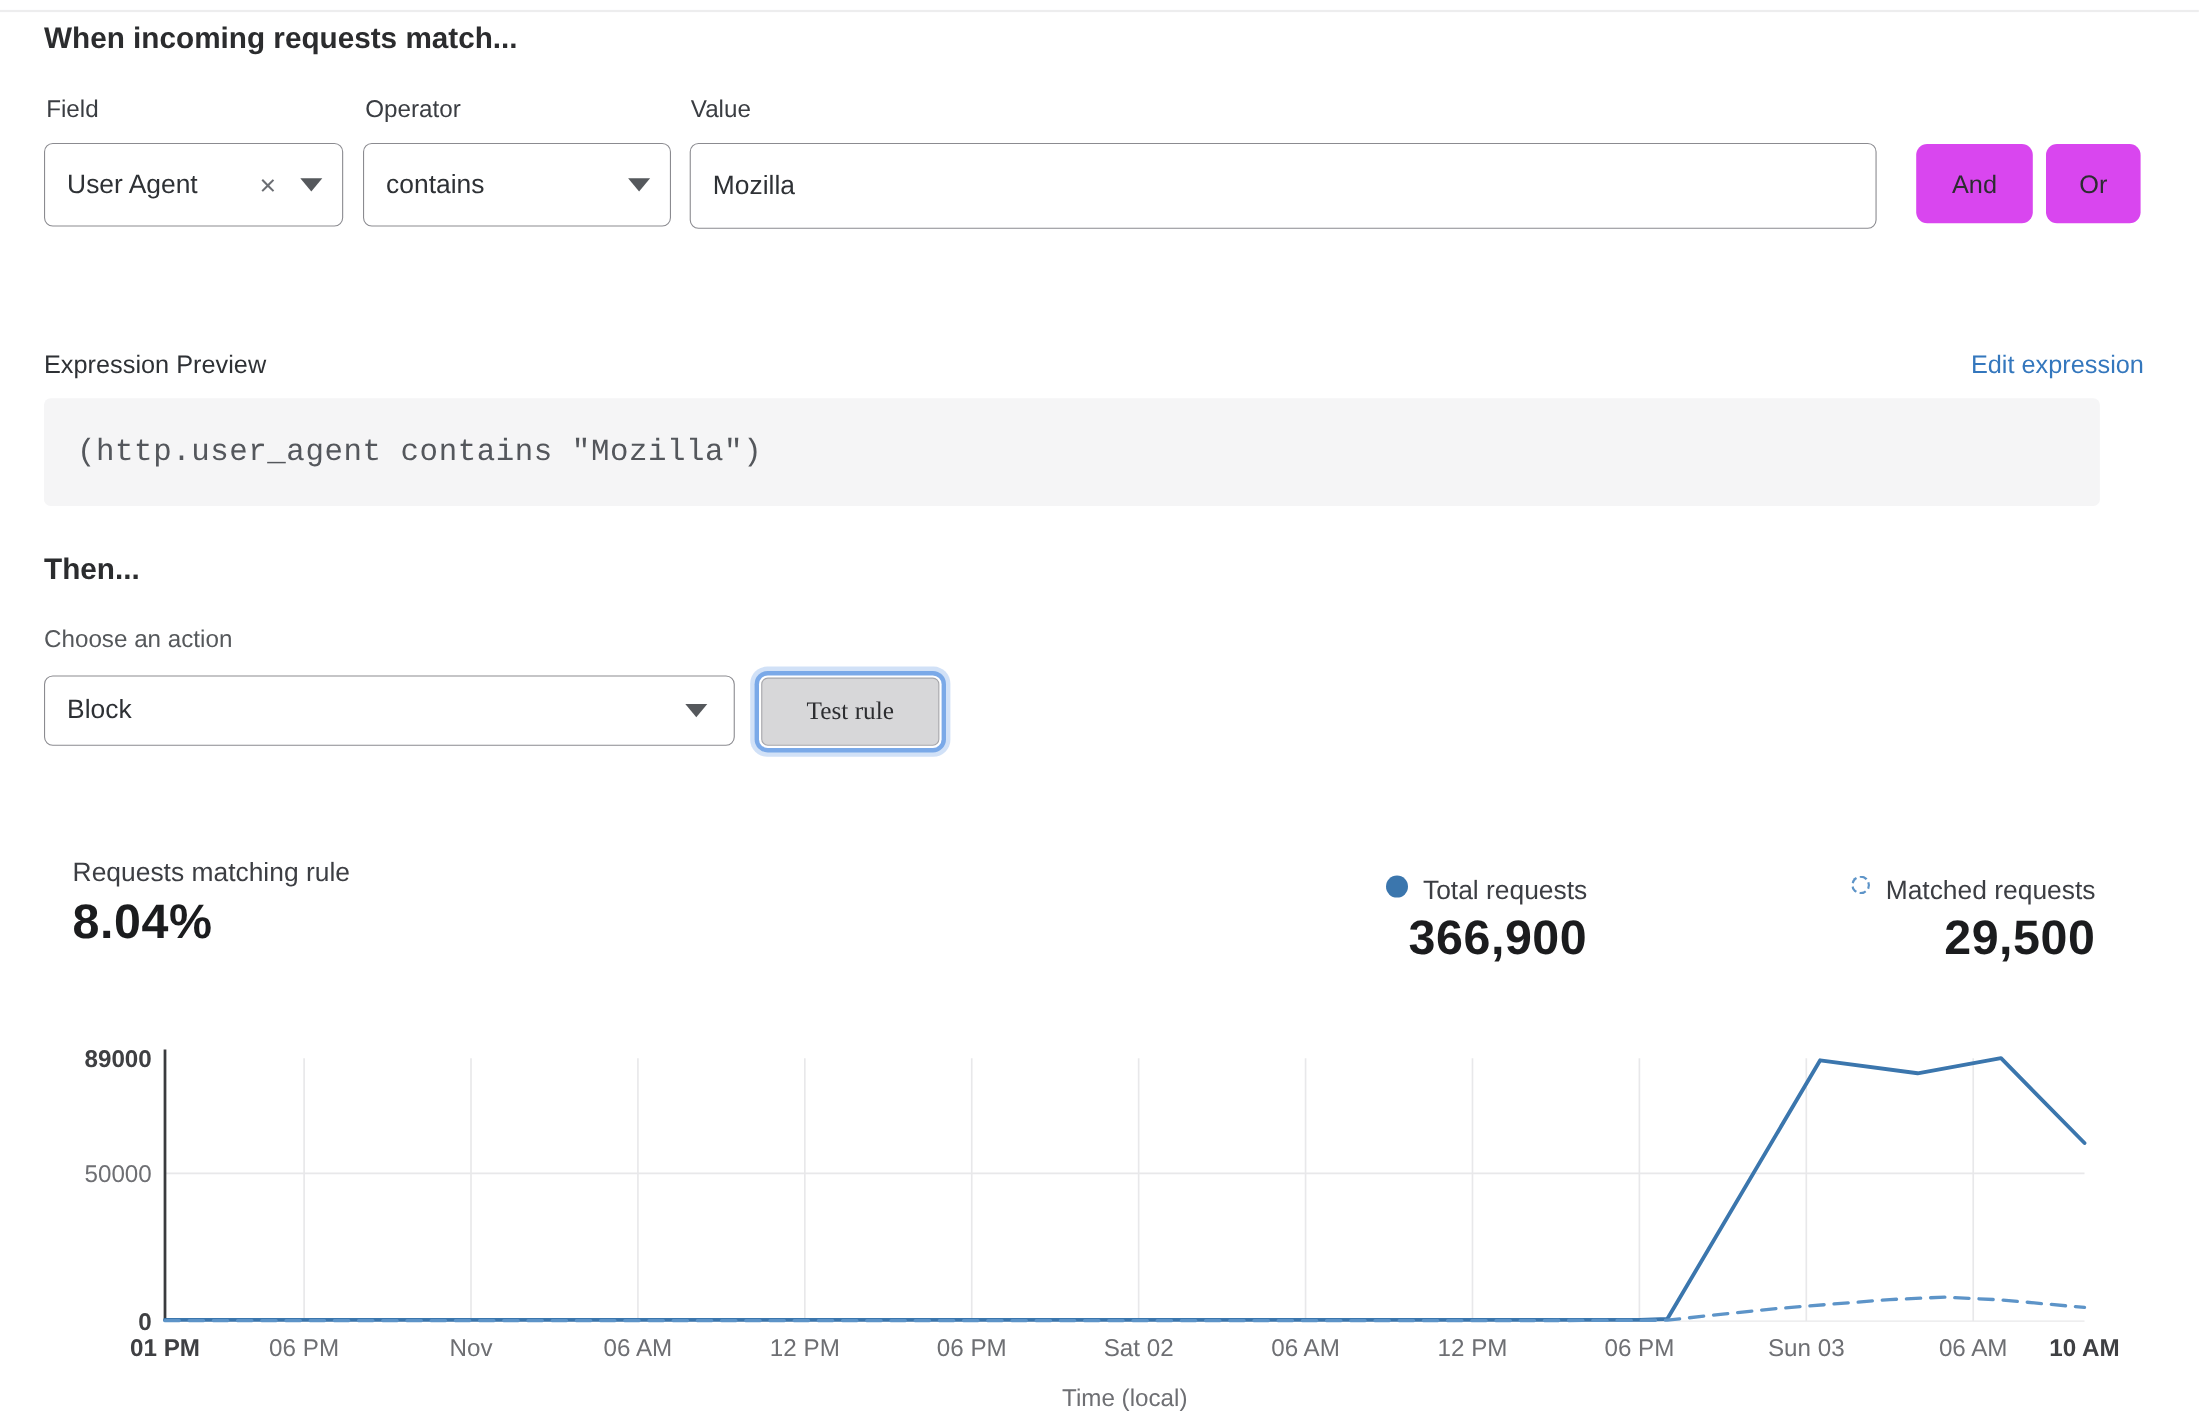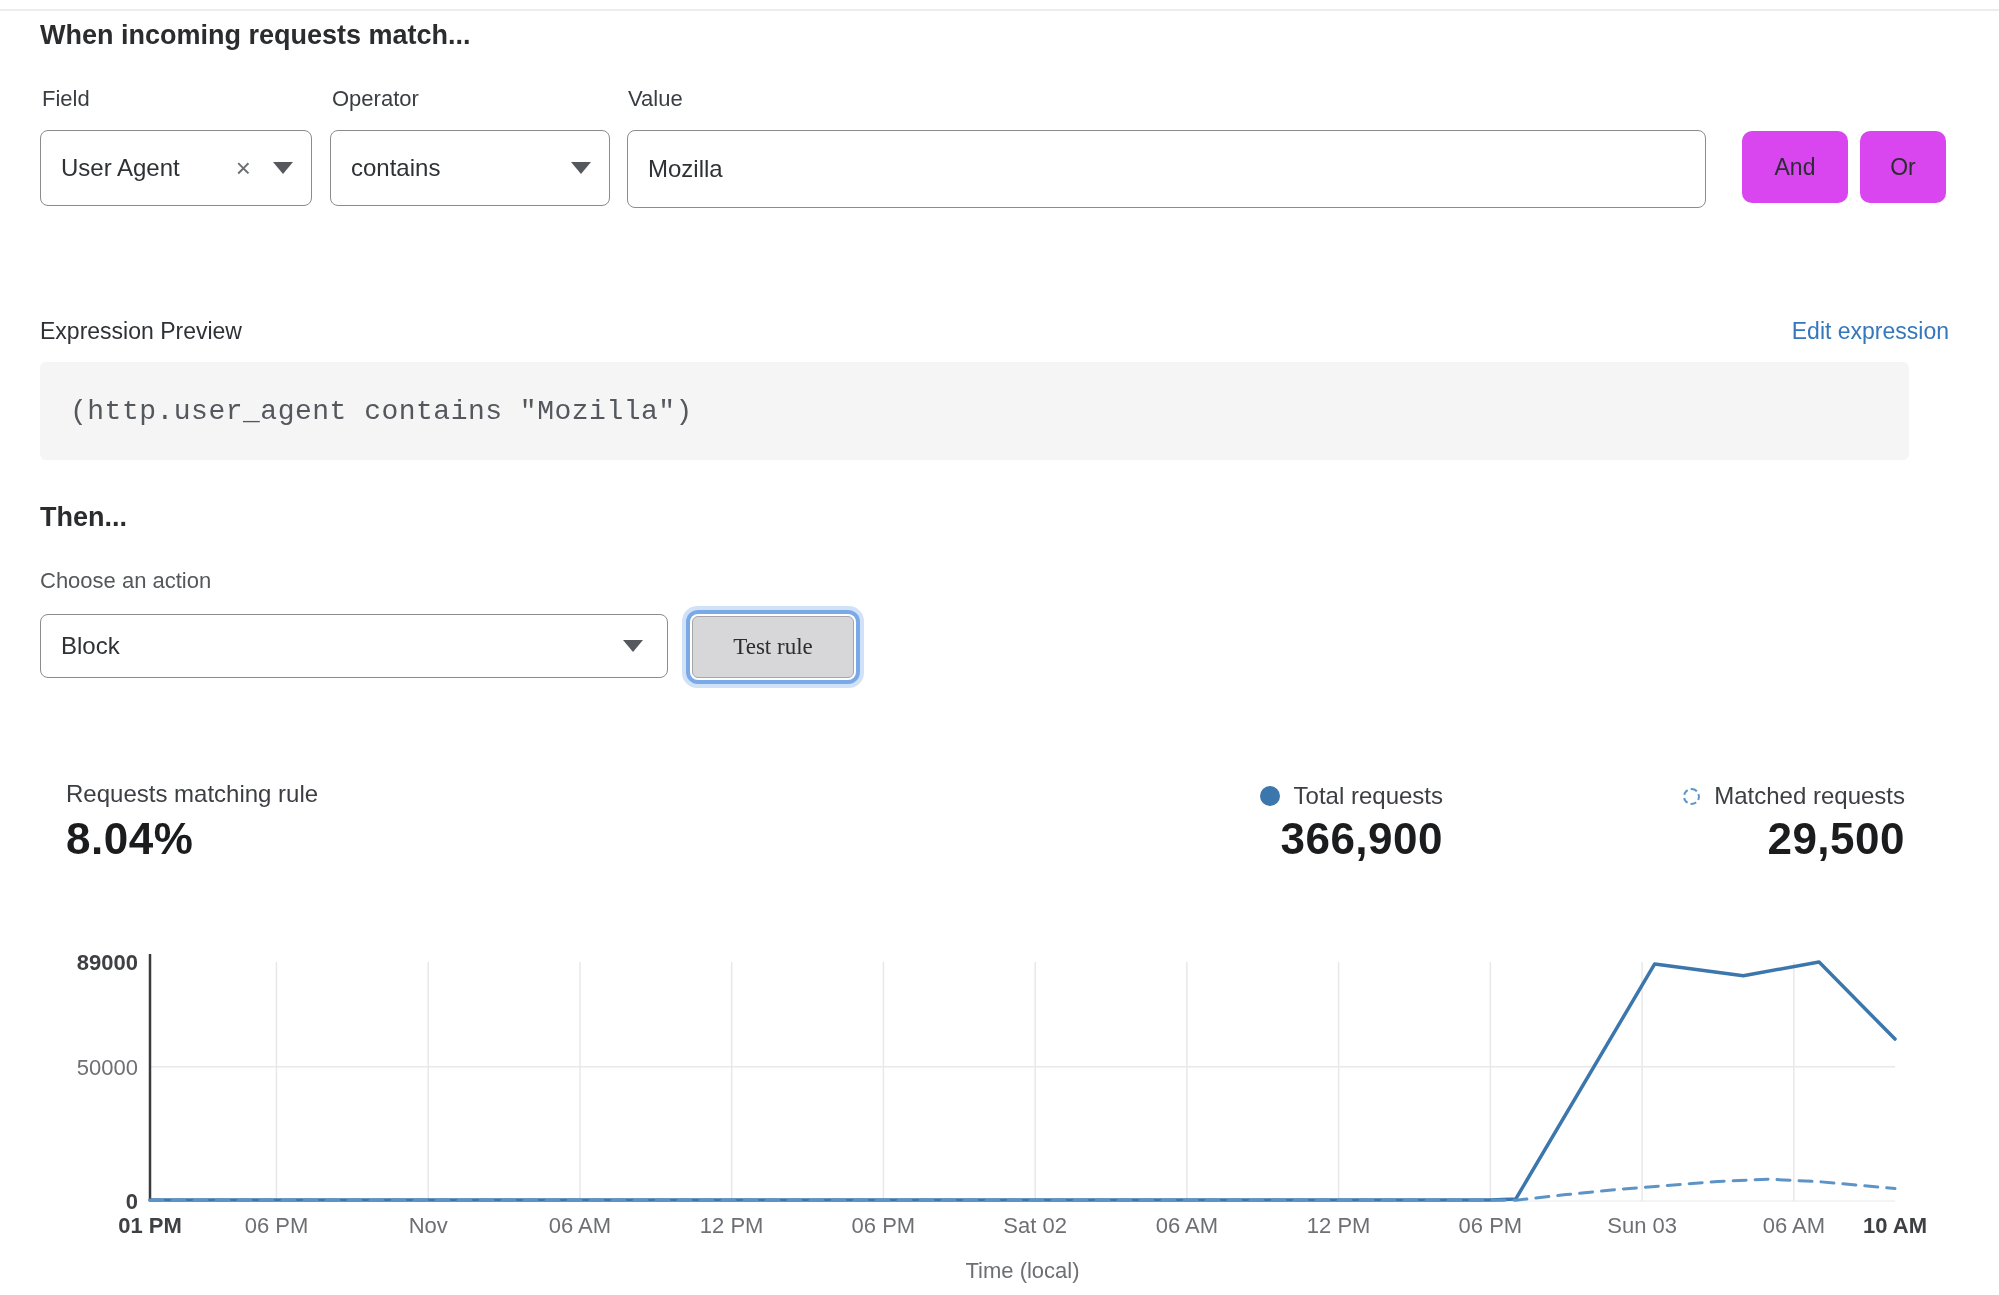--- a/index.html
+++ b/index.html
@@ -53,21 +53,21 @@
     font-size:23px;color:#2c2d30;font-family:Liberation Serif, serif;cursor:pointer;
     box-shadow:0 0 0 2px #ffffff, 0 0 0 6px var(--focus-ring,#7aa9e8), 0 0 0 10px rgba(122,169,232,0.35);
   }
   .stat-label{font-size:24px;color:#3c3e43;}
   .stat-value{font-size:44px;font-weight:700;color:#1b1c1e;letter-spacing:0.5px;}
   #matching-stat{position:absolute;left:66px;top:780px;}
   #matching-stat .stat-value{margin-top:6px;}
   .legend-block{position:absolute;top:782px;display:flex;flex-direction:column;align-items:flex-end;}
   #legend-total{right:556px;}
   #legend-matched{right:94px;}
-  .legend-row{display:flex;align-items:center;gap:14px;}
+  .legend-row{display:flex;align-items:flex-start;gap:14px;margin-top:14px;}
   .dot{width:20px;height:20px;border-radius:50%;background:var(--accent-blue,#3b76ad);}
   .dashed-circle{width:17px;height:17px;border-radius:50%;border:2.5px dashed var(--dashed-blue,#5d94c8);box-sizing:border-box;background:#fff;}
   .legend-block .stat-value{margin-top:4px;}
   #requests-chart{position:absolute;left:40px;top:930px;}
   #requests-chart text{font-family:"Liberation Sans", sans-serif;}
 </style>
 </head>
 <body>
 
 <div class="top-divider"></div>

